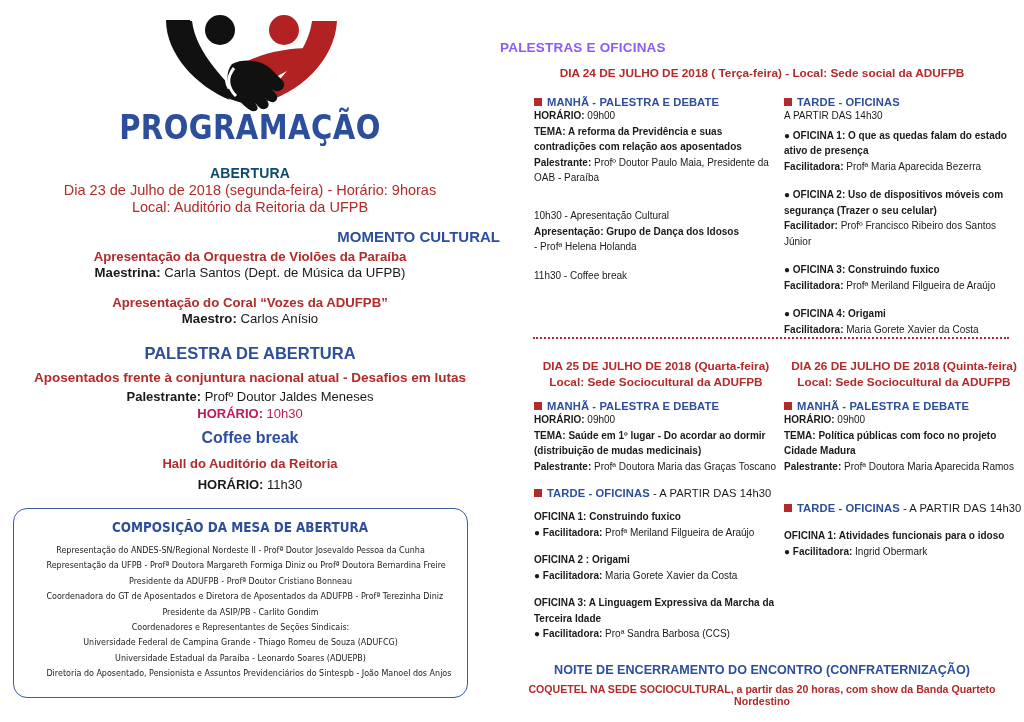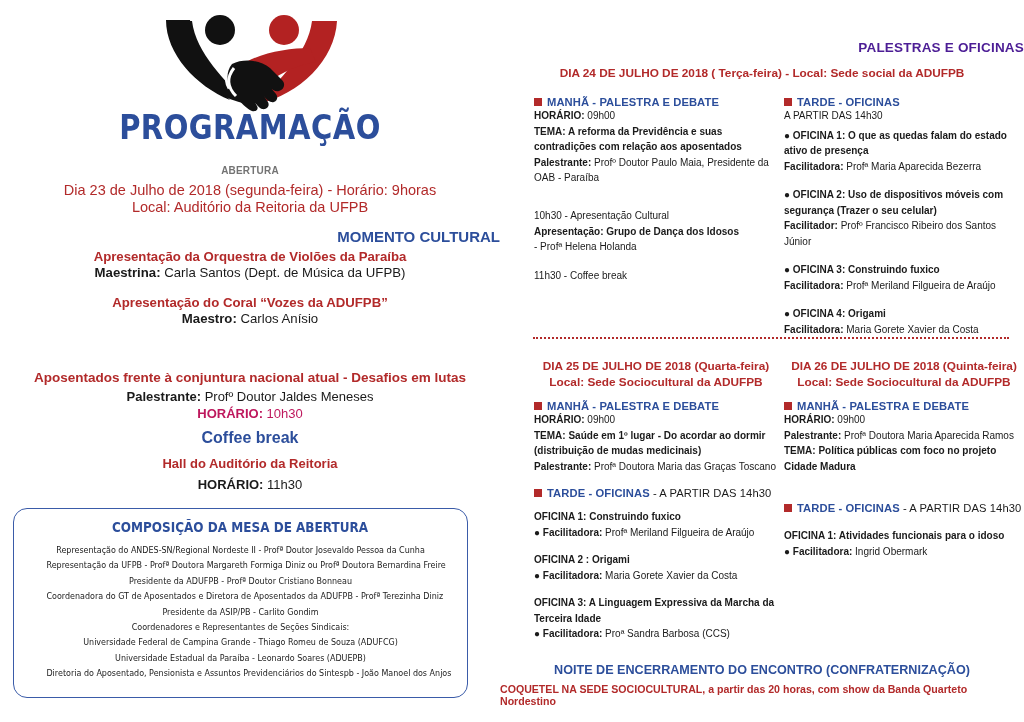--- a/index.html
+++ b/index.html
@@ -55,21 +55,21 @@
     font-weight: bold;
     font-size: 33px;
     letter-spacing: 0.5px;
     color: #2C4E9B;
     transform: scaleX(0.88);
     transform-origin: center;
   }
 
   .blk { position: absolute; width: 500px; text-align: center; left: 0; }
 
-  .h-abertura   { top: 165px; font-size: 10px; font-weight: bold; color:#737373; letter-spacing:.2px;}
+  .h-abertura   { top: 165px; font-size: 14px; font-weight: bold; color:#0c4a6e; letter-spacing:.2px;}
   .l-abertura1  { top: 182px; font-size: 14.5px; color:#B22A2A; }
   .l-abertura2  { top: 199px; font-size: 14.5px; color:#B22A2A; }
 
   .h-momento    { top: 228px; font-size: 15px; font-weight: bold; color:#2C4E9B;text-align:right; }
   .l-mom1       { top: 249px; font-size: 13.2px; font-weight: bold; color:#B22A2A; }
   .l-mom2       { top: 265px; font-size: 13.2px; color:#1a1a1a; }
   .l-mom3       { top: 295px; font-size: 13.2px; font-weight: bold; color:#B22A2A; }
   .l-mom4       { top: 311px; font-size: 13.2px; color:#1a1a1a; }
 
   .h-palestra   { top: 344px; font-size: 16.5px; font-weight: bold; color:#2C4E9B; }
@@ -109,22 +109,22 @@
     font-family: "DejaVu Sans", sans-serif;
     font-size: 9.1px;
     line-height: 15.4px;
     color: #1a1a1a;
   }
   .mesa-list div { transform: scaleX(0.88); transform-origin: center; white-space: nowrap; }
 
   
   .r-title {
     position: absolute; left: 500px; top: 40px; width: 524px;
-    text-align: right;
-    font-size: 13.5px; font-weight: bold; color: #4c1d95;
+    text-align: left;
+    font-size: 13.5px; font-weight: bold; color: #8b5cf6;
     letter-spacing: .2px;
   }
   .r-day24 {
     position: absolute; left: 500px; top: 66px; width: 524px;
     text-align: center;
     font-size: 11.8px; font-weight: bold; color: #B22A2A;
   }
 
   .sq {
     display: inline-block;
@@ -169,21 +169,21 @@
   .p25b { left: 534px; top: 487px; width: 252px; }
   .p26a { left: 784px; top: 400px; width: 240px; }
   .p26b { left: 784px; top: 502px; width: 240px; }
 
   .foot1 {
     position: absolute; left: 500px; top: 663px; width: 524px;
     text-align: center; font-size: 12.6px; font-weight: bold; color: #2C4E9B;
   }
   .foot2 {
     position: absolute; left: 500px; top: 683px; width: 524px;
-    text-align: left; font-size: 10.6px; font-weight: bold; color: #B22A2A;
+    text-align: center; font-size: 10.6px; font-weight: bold; color: #B22A2A;
   }
   .gap { height: 13px; }
 </style>
 </head>
 <body>
 
 <div class="page">
 
   <div class="col-left">
 
@@ -217,20 +217,21 @@
     <div class="blk h-abertura">ABERTURA</div>
     <div class="blk l-abertura1">Dia 23 de Julho de 2018 (segunda-feira) - Horário: 9horas</div>
     <div class="blk l-abertura2">Local: Auditório da Reitoria da UFPB</div>
 
     <div class="blk h-momento">MOMENTO CULTURAL</div>
     <div class="blk l-mom1">Apresentação da Orquestra de Violões da Paraíba</div>
     <div class="blk l-mom3">Apresentação do Coral “Vozes da ADUFPB”</div>
     <div class="blk l-mom2"><span class="b">Maestrina:</span><span> Carla Santos (Dept. de Música da UFPB)</span></div>
     <div class="blk l-mom4"><span class="b">Maestro:</span><span> Carlos Anísio</span></div>
 
+    <div class="blk h-palestra">PALESTRA DE ABERTURA</div>
     <div class="blk l-pal1">Aposentados frente à conjuntura nacional atual - Desafios em lutas</div>
     <div class="blk l-pal2"><span class="b">Palestrante:</span><span>  Profº Doutor Jaldes Meneses</span></div>
     <div class="blk l-pal3"><span class="b">HORÁRIO:</span><span> 10h30</span></div>
 
     <div class="blk h-coffee">Coffee break</div>
     <div class="blk l-cof1">Hall do Auditório da Reitoria</div>
     <div class="blk l-cof2"><span class="b">HORÁRIO:</span><span>  11h30</span></div>
 
     <div class="mesa-box"></div>
     <div class="mesa-title">COMPOSIÇÃO DA MESA DE ABERTURA</div>
@@ -338,22 +339,22 @@
       </div>
     </div>
   </div>
 
   <div class="pane p26a">
     <div class="sect-head">
       <span class="sq"></span><span>MANHÃ - PALESTRA E DEBATE</span>
     </div>
     <div class="body-txt">
       <div><span class="b">HORÁRIO:</span><span> 09h00</span></div>
+      <div><span class="b">TEMA:</span><span class="b"> Política públicas com foco no projeto Cidade Madura</span></div>
       <div><span class="b">Palestrante:</span><span> Profª Doutora Maria Aparecida Ramos</span></div>
-      <div><span class="b">TEMA:</span><span class="b"> Política públicas com foco no projeto Cidade Madura</span></div>
     </div>
   </div>
 
   <div class="pane p26b">
     <div class="sect-head">
       <span class="sq"></span><span>TARDE - OFICINAS</span><span class="suffix"> - A PARTIR DAS 14h30</span>
     </div>
     <div class="body-txt">
       <div style="margin-top:14px">
         <span class="b">OFICINA 1: Atividades funcionais para o idoso</span><br>

